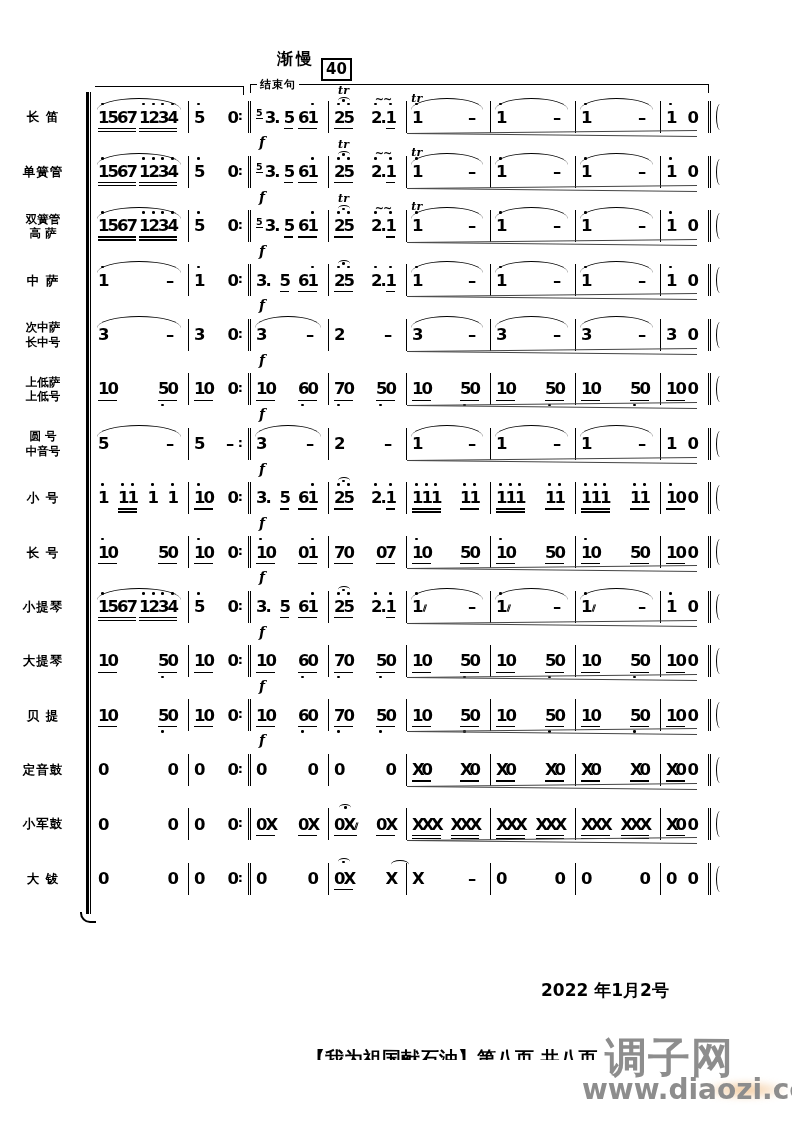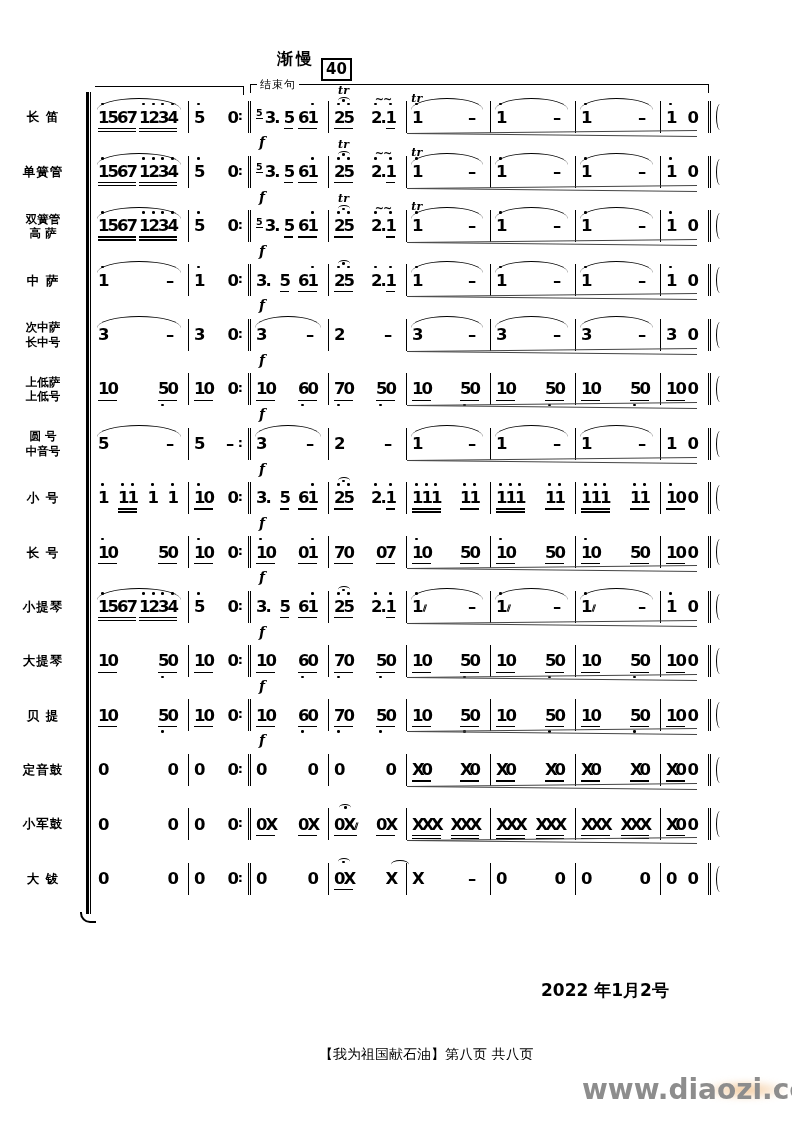--- a/index.html
+++ b/index.html
@@ -7,21 +7,21 @@
         font-family:"DejaVu Sans",sans-serif;color:#000}
   .src-note{position:absolute;left:7px;top:4px;font-size:15px;font-weight:bold;letter-spacing:.5px}
   .tempo{position:absolute;left:277px;top:49px;font-size:16px;font-weight:bold;letter-spacing:3px}
   .bpm{position:absolute;left:321px;top:58px;border:2px solid #000;padding:0 3px;
        font-size:15px;font-weight:bold;line-height:1.25}
   .brk-pre{position:absolute;left:95px;top:86px;width:148px;height:8px;
            border-top:1.2px solid #000;border-right:1.2px solid #000}
   .brk-end{position:absolute;left:250px;top:84px;width:457px;height:8px;
            border-top:1.2px solid #000;border-left:1.2px solid #000;border-right:1.2px solid #000}
   .brk-label{position:absolute;left:6px;top:-8px;background:#fff;padding:0 3px;
-             font-size:11px;font-weight:normal;letter-spacing:1px}
+             font-size:11px;font-weight:bold;letter-spacing:1px}
   .score{position:absolute;left:0;top:90px;width:792px}
   .sysline{position:absolute;left:86px;top:2px;height:822px;width:5px;
            background:linear-gradient(90deg,#000 0,#000 3px,transparent 3px,transparent 4px,#000 4px,#000 5px)}
   .syshook{position:absolute;left:80px;top:822px;width:14px;height:9px;
            border-left:2px solid #000;border-bottom:2px solid #000;border-bottom-left-radius:10px}
   .srow{height:54.4px;display:flex;align-items:center;position:relative}
   .label{width:86px;flex:none;display:flex;flex-direction:column;justify-content:center;
          text-align:center;font-weight:bold}
   .lab-line{font-size:12.5px;line-height:1.25;letter-spacing:1px}
   .label.multi .lab-line{font-size:11.5px;letter-spacing:0}
@@ -61,22 +61,22 @@
   .cresc{position:absolute;left:314px;width:290px;top:calc(50% + 13px);height:8px}
   .cresc::before,.cresc::after{content:"";position:absolute;left:0;width:100%;
         border-top:1.1px solid #444;transform-origin:left center}
   .cresc::before{top:3px;transform:rotate(-0.6deg)}
   .cresc::after{top:3px;transform:rotate(0.6deg)}
   .tail{position:absolute;left:623px;top:50%;transform:translateY(-50%);width:7px;height:26px;
         border-left:1.6px solid #000;border-radius:50% 0 0 50%/50% 0 0 50%}
   .credit{position:absolute;left:524px;top:936px;font-size:22px;font-weight:bold;
           font-family:"DejaVu Serif",serif;letter-spacing:5px}
   .cdate{position:absolute;left:541px;top:979px;font-size:17px;font-weight:bold}
-  .pagenote{position:absolute;left:319px;top:1046px;height:14px;overflow:hidden;
-            font-size:14px;font-weight:normal;white-space:nowrap}
+  .pagenote{position:absolute;left:306px;top:1046px;height:14px;overflow:hidden;
+            font-size:19px;font-weight:bold;white-space:nowrap}
   .wm-name{position:absolute;left:605px;top:1030px;font-size:42px;font-weight:bold;
            color:#8d8d8d;letter-spacing:1px}
   .wm-url{position:absolute;left:582px;top:1073px;font-size:28px;font-weight:bold;color:#8d8d8d}
   .wm-blob{position:absolute;left:700px;top:1080px;width:90px;height:20px;
            background:radial-gradient(ellipse,rgba(230,140,40,.5),rgba(230,140,40,0) 70%);filter:blur(3px)}
 </style>
 </head>
 <body>
 
 <div class="page">
@@ -1708,14 +1708,15 @@
             </div>
             <span class="tail"></span>
           </div>
         </div>
       </div>
   </div>
 
   <div class="cdate">2022 年1月2号</div>
   <div class="pagenote">【我为祖国献石油】第八页 共八页</div>
   <div class="wm-blob"></div>
+  <div class="wm-name">调子网</div>
   <div class="wm-url">www.diaozi.com</div>
 </div>
 
 </body></html>

